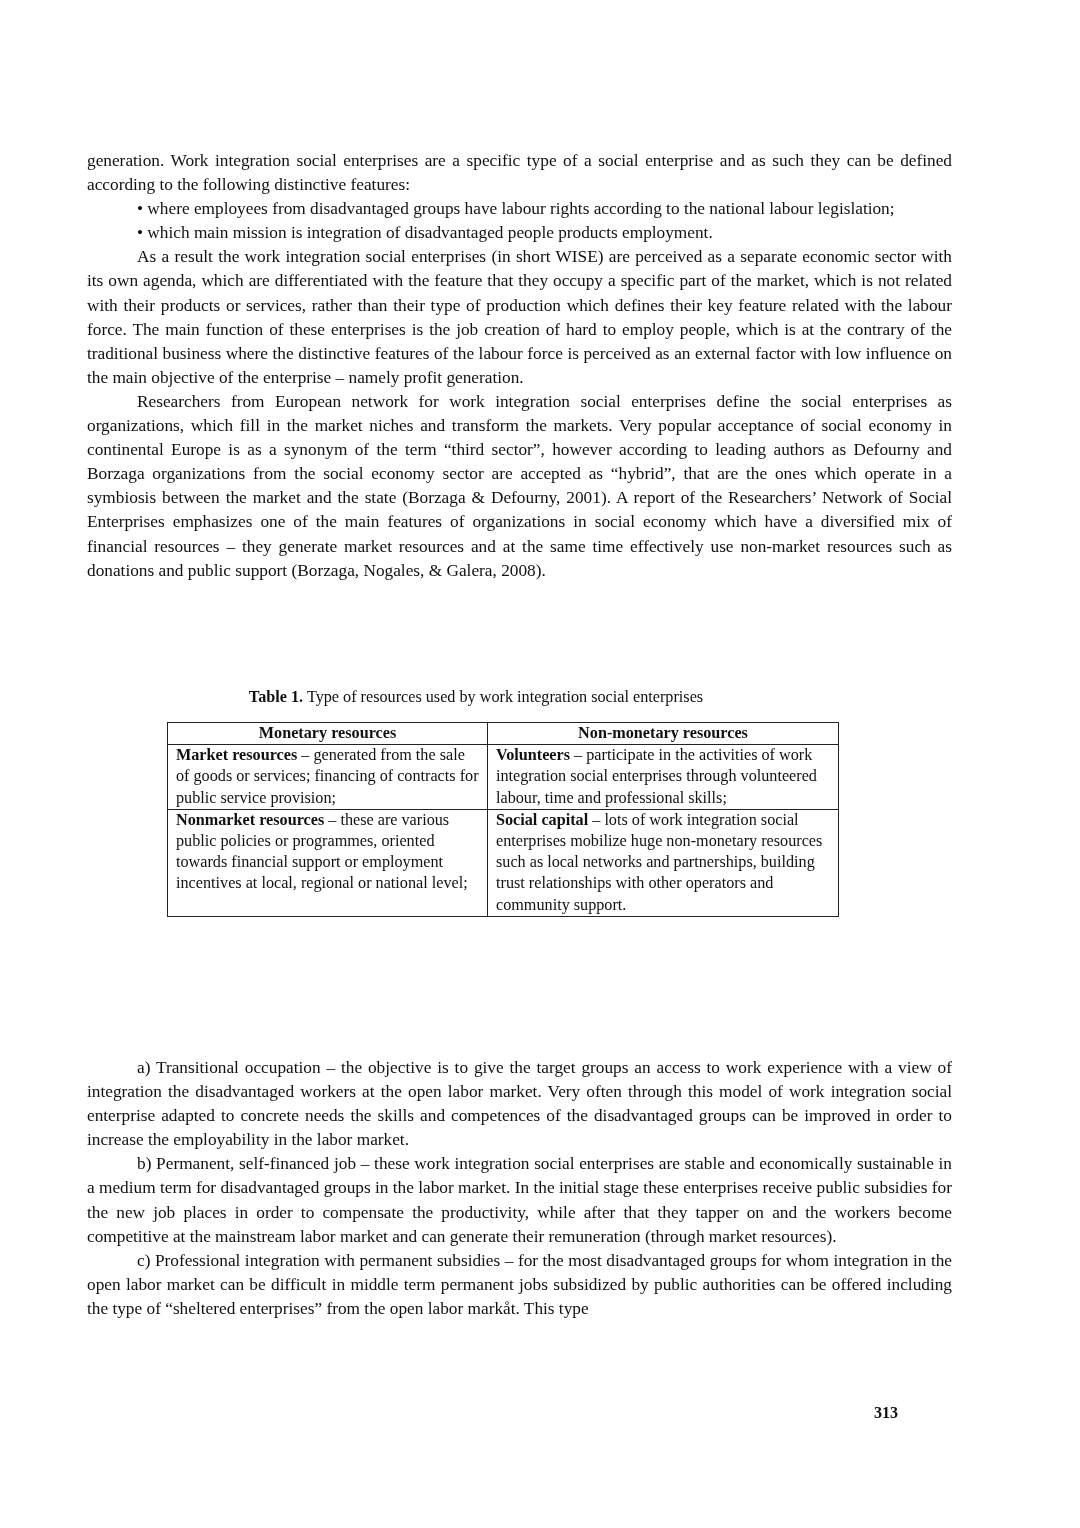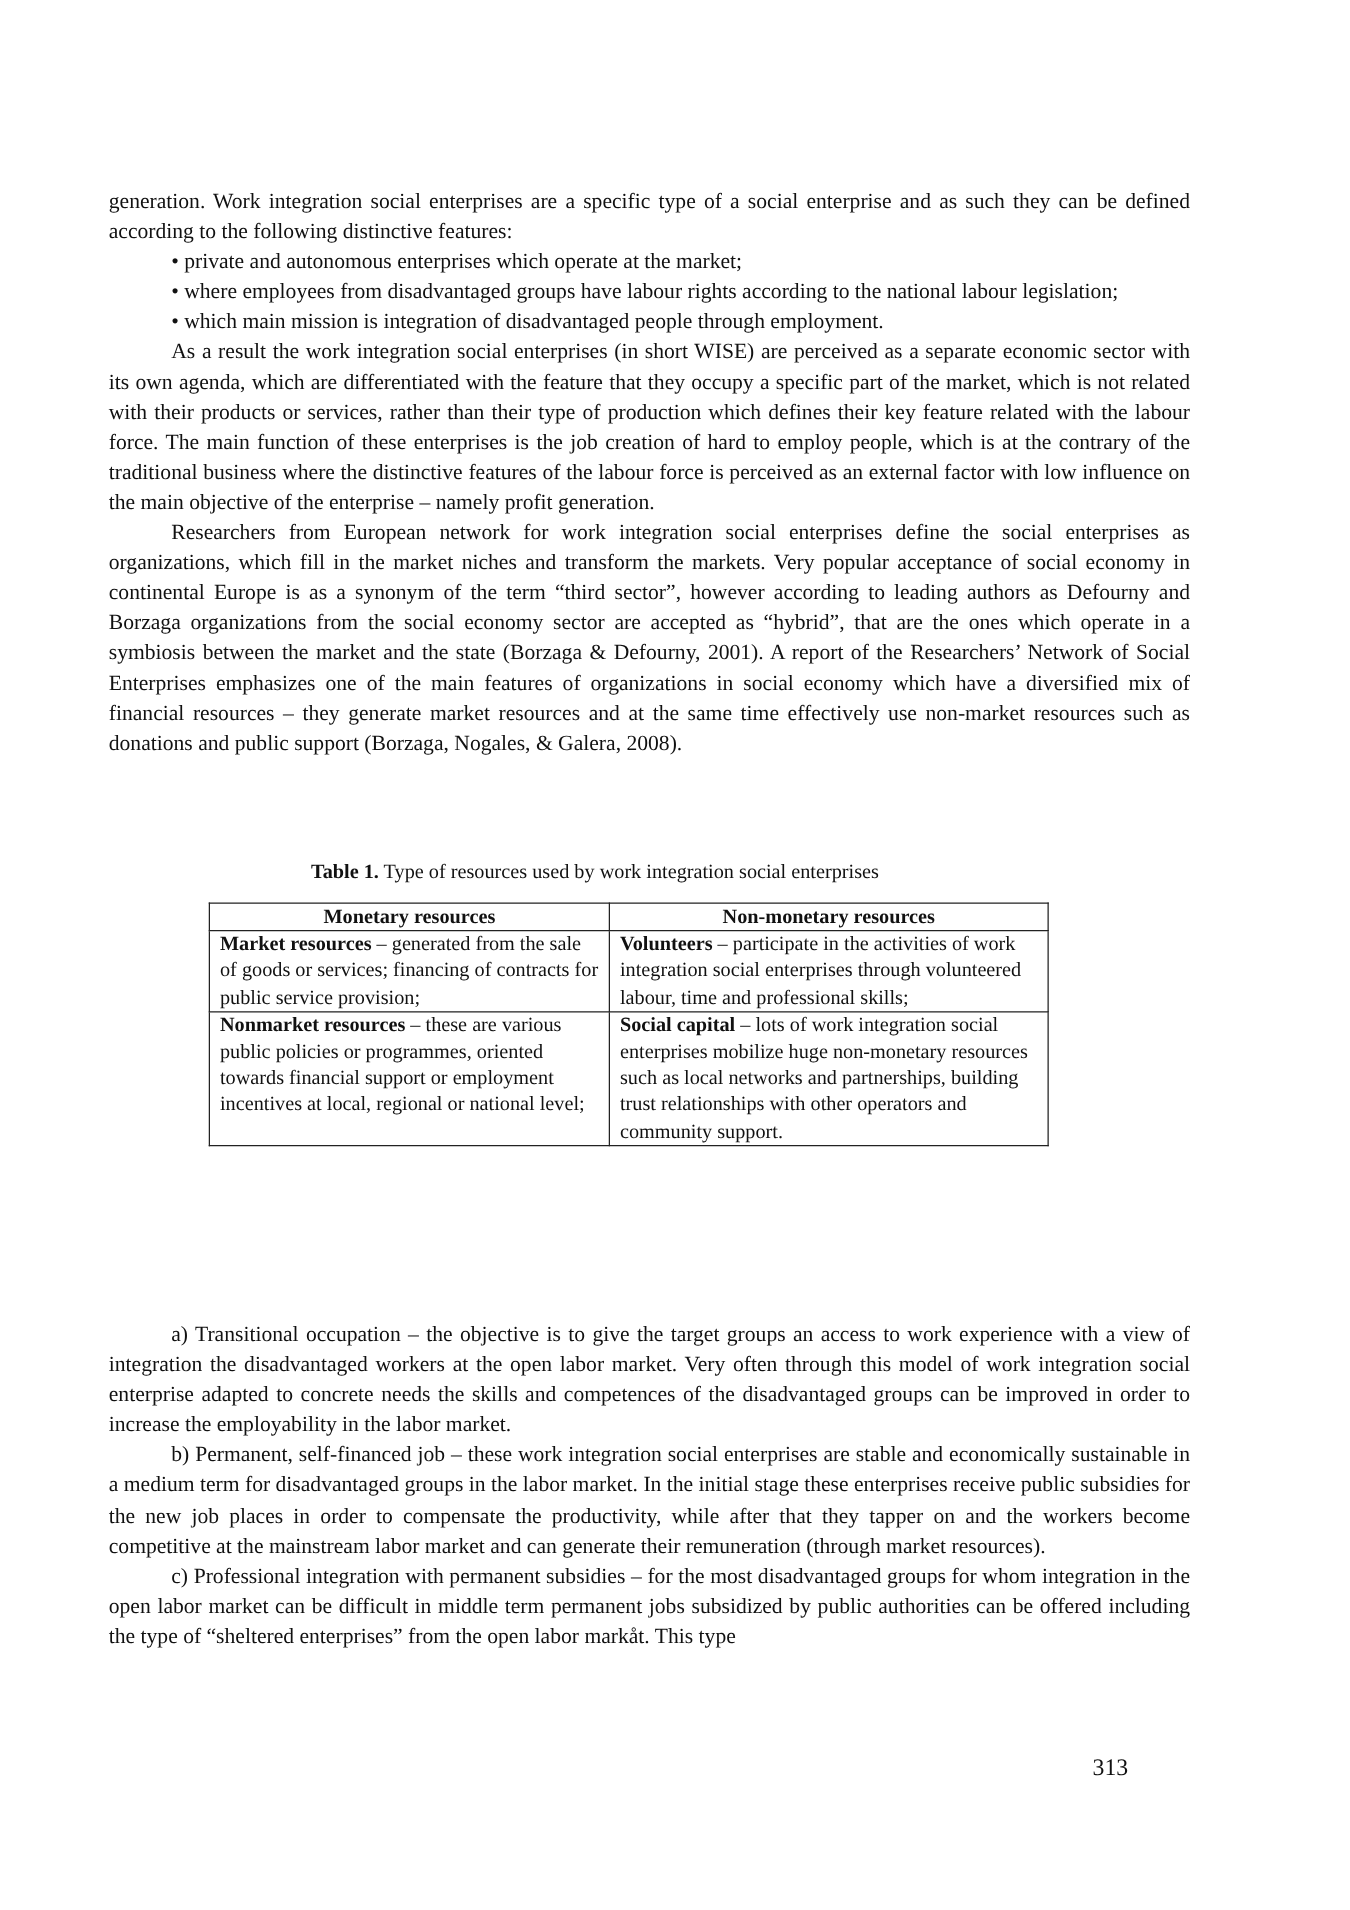--- a/index.html
+++ b/index.html
@@ -10,30 +10,29 @@
   .p.indent { text-indent: 50px; }
   #caption { position: absolute; top: 688px; left: 0; width: 952px; text-align: center;
              font-size: 16.2px; }
   #caption b { font-weight: bold; }
   table { position: absolute; left: 167px; top: 722px; width: 672px; border-collapse: collapse;
           font-size: 16.2px; line-height: 21.2px; font-family: Liberation Serif, serif; }
   th, td { border: 1px solid #222; vertical-align: top; padding: 0 8px; text-align: left; }
   th { text-align: center; font-weight: bold; padding: 0 8px; }
   td.c1 { width: 303px; }
   td b { font-weight: bold; }
-  #page-number { position: absolute; top: 1404px; left: 874px; font-size: 19px; }
+  #page-number { position: absolute; top: 1404px; left: 874px; font-size: 16px; font-weight: bold; }
 </style>
 </head>
 <body>
 
 <div class="text-block" style="top:137px;">
   <p class="p">generation. Work integration social enterprises are a specific type of a social enterprise and as such they can be defined according to the following distinctive features:</p>
-  <p class="p indent">• private and autonomous enterprises which operate at the market;</p>
   <p class="p indent">• where employees from disadvantaged groups have labour rights  according to the national labour legislation;</p>
-  <p class="p indent">• which main mission is integration of disadvantaged people through employment.</p>
+  <p class="p indent">• which main mission is integration of disadvantaged people products employment.</p>
   <p class="p indent">As a result the work integration social enterprises (in short WISE) are perceived as a separate economic sector with its own agenda, which are differentiated with the feature that they occupy a specific part of the market, which is not related with their products or services, rather than their type of production which defines their key feature related with the labour force.  The main function of these enterprises is the job creation of hard to employ people, which is at the contrary of the traditional business where the distinctive features of the labour force is perceived as an external factor with low influence on the main objective of the enterprise – namely profit generation.</p>
   <p class="p indent">Researchers from European network for work integration social enterprises define the social enterprises as organizations, which fill in the market niches and transform the markets. Very popular acceptance of social economy in continental Europe is as a synonym of the term “third sector”, however according to leading authors as Defourny and Borzaga organizations from the social economy sector are accepted as “hybrid”, that are the ones which operate in a symbiosis between the market and the state (Borzaga &amp; Defourny, 2001). A report of the Researchers’ Network of Social Enterprises emphasizes one of the main features of organizations in social economy which have a diversified mix of financial resources – they generate market resources and at the same time effectively use non-market resources such as donations and public support (Borzaga, Nogales, &amp; Galera, 2008).</p>
 </div>
 
 <div id="caption">
   <b>Table 1.</b><span> Type of resources used by work integration social enterprises</span>
 </div>
 
 <table>
   <tbody>

